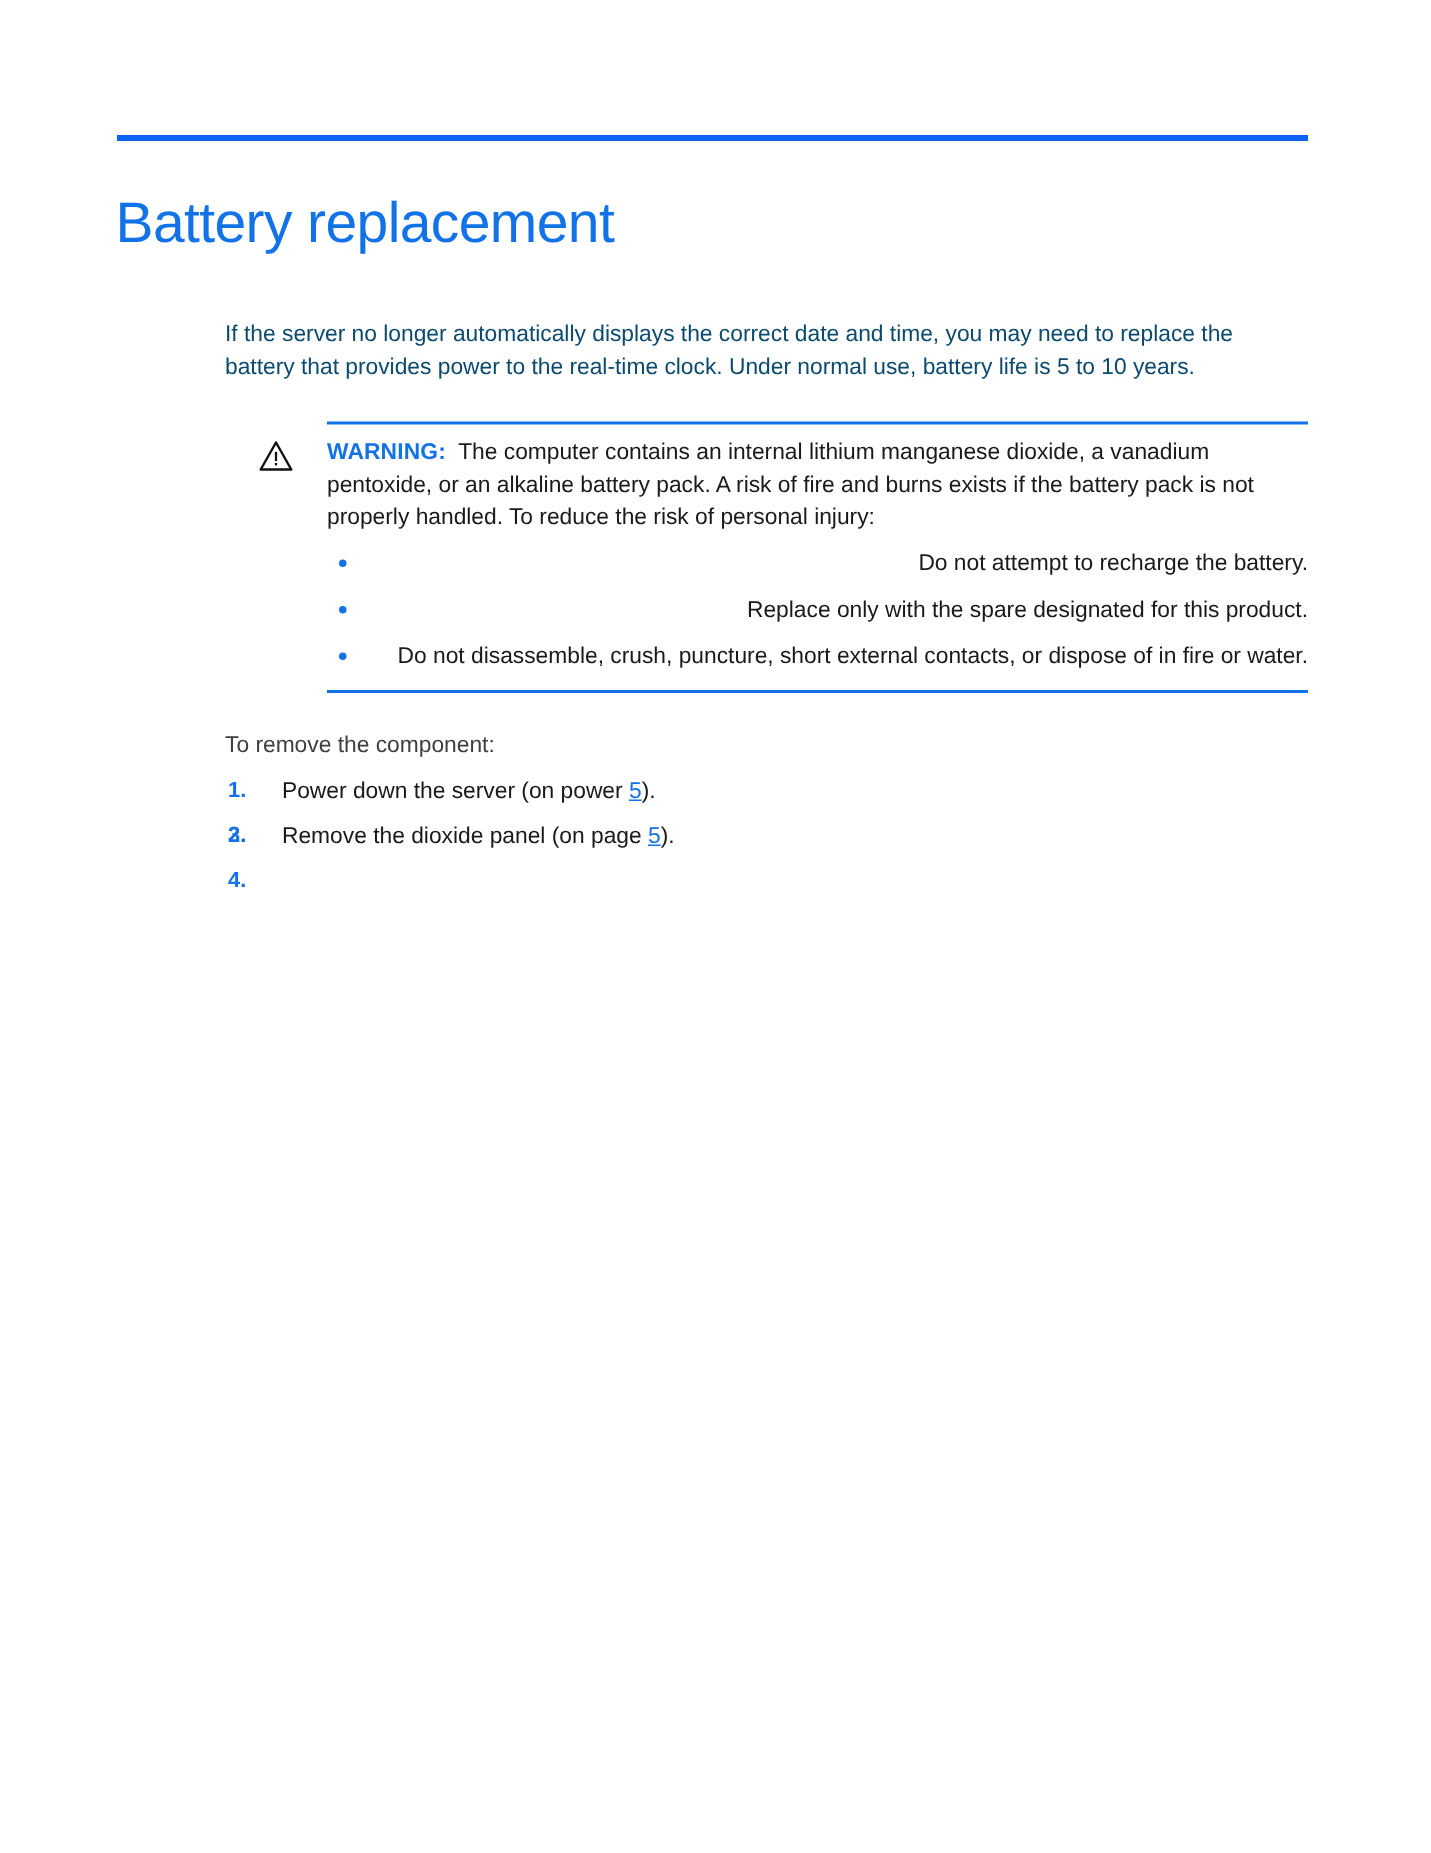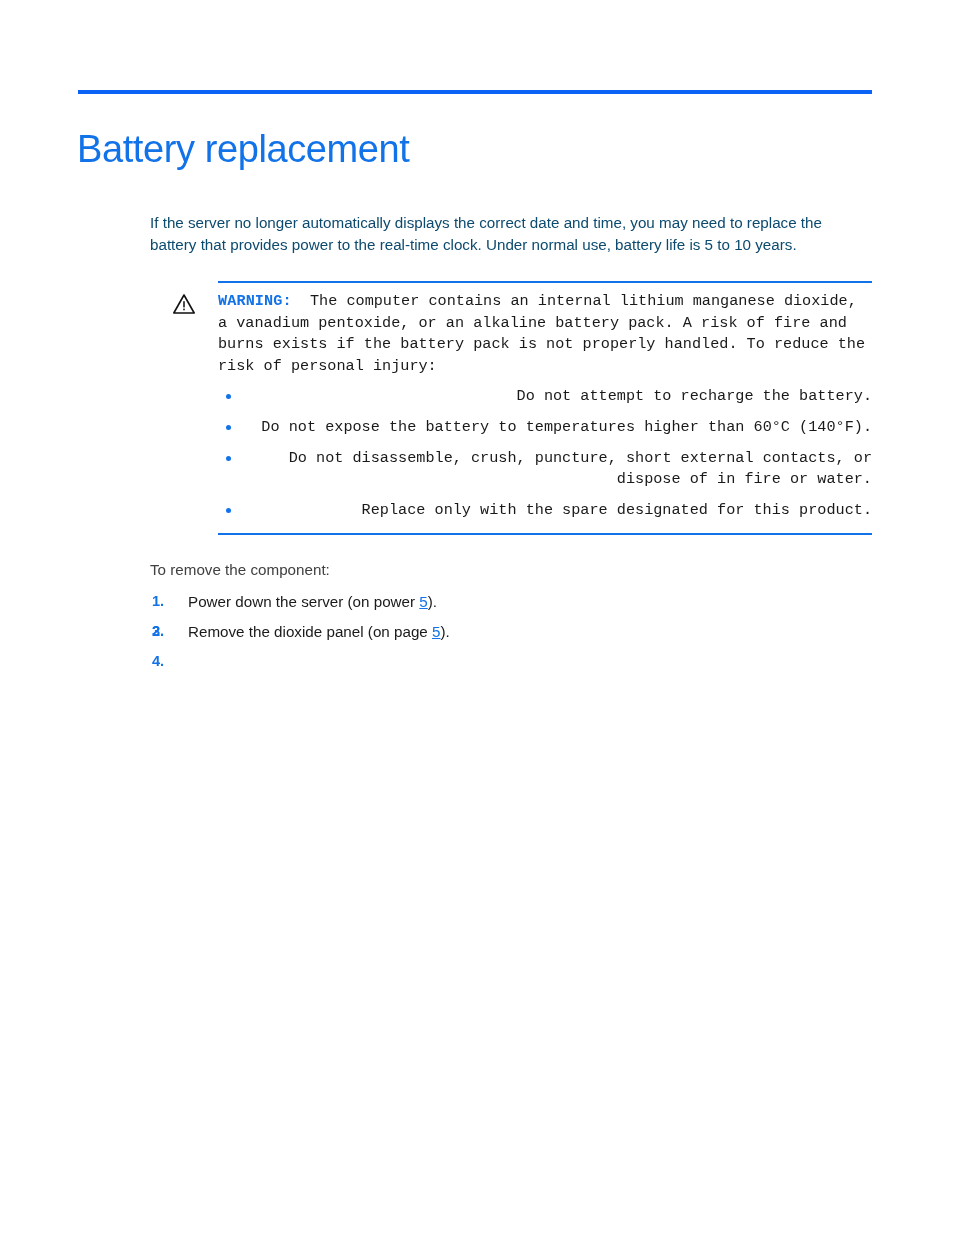--- a/index.html
+++ b/index.html
@@ -72,21 +72,20 @@
     position: absolute;
     left: 22px;
     top: 12px;
     width: 24px;
     height: 22px;
   }
   .warning-inner {
     border-top: 2px solid #1272e8;
     border-bottom: 2px solid #1272e8;
     padding: 8px 0 10px 0;
-    font-family: Liberation Mono, monospace;
   }
   .warning-text {
     font-size: 15.2px;
     line-height: 21.5px;
     color: #1a1a1a;
     margin: 0;
     padding-right: 2px;
   }
   .warning-label {
     color: #1272e8;
@@ -183,23 +182,22 @@
           <rect x="11.25" y="8.2" width="1.5" height="6.2" fill="#111111"></rect>
           <rect x="11.25" y="15.6" width="1.5" height="1.7" fill="#111111"></rect>
         </svg>
       </span>
 
       <div class="warning-inner">
         <p class="warning-text"><span class="warning-label">WARNING:</span>&nbsp; <span>The computer contains an internal lithium manganese dioxide, a vanadium pentoxide, or an alkaline battery pack. A risk of fire and burns exists if the battery pack is not properly handled. To reduce the risk of personal injury:</span></p>
 
         <ul class="warning-list">
           <li><span class="bullet"></span><span>Do not attempt to recharge the battery.</span></li>
-          <li><span class="bullet"></span><span>Do not expose the battery to temperatures higher than 60°C (140°F).</span></li>
+          <li><span class="bullet"></span><span>Replace only with the spare designated for this product.</span></li>
           <li><span class="bullet"></span><span>Do not disassemble, crush, puncture, short external contacts, or dispose of in fire or water.</span></li>
-          <li><span class="bullet"></span><span>Replace only with the spare designated for this product.</span></li>
         </ul>
       </div>
     </div>
 
     <p class="lead-in">To remove the component:</p>
 
     <ol class="steps">
       <li>
         <span class="num">1.</span><span>Power down the server (on power </span><a class="xref" href="#">5</a><span>).</span>
       </li>

